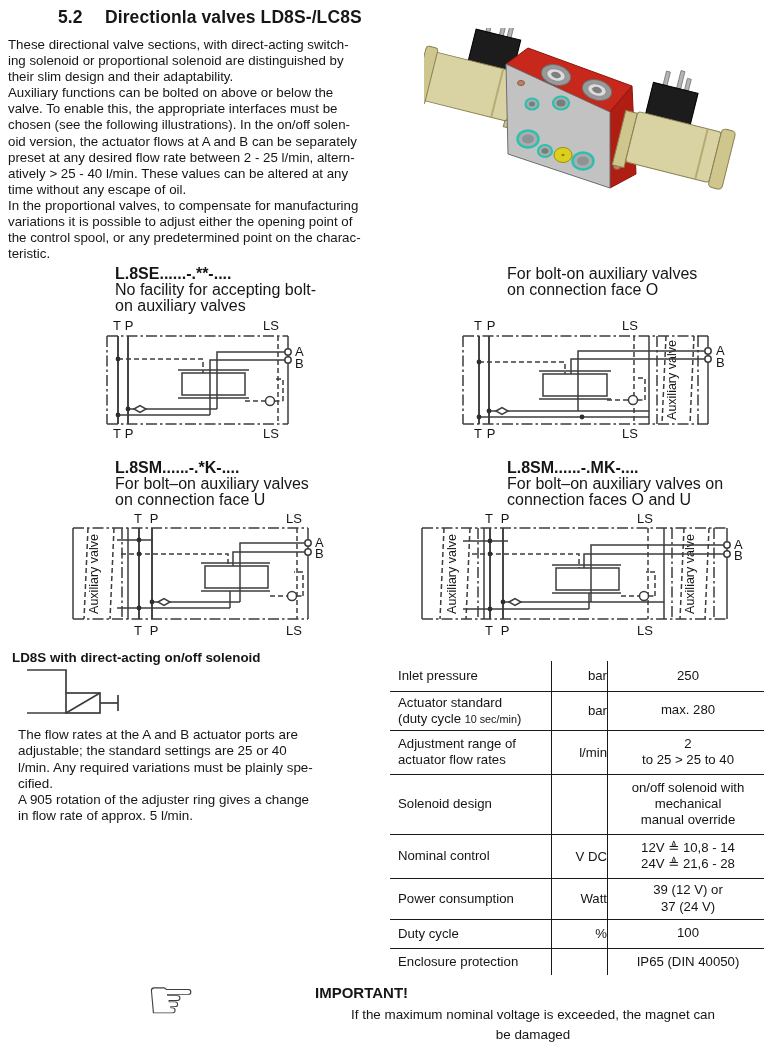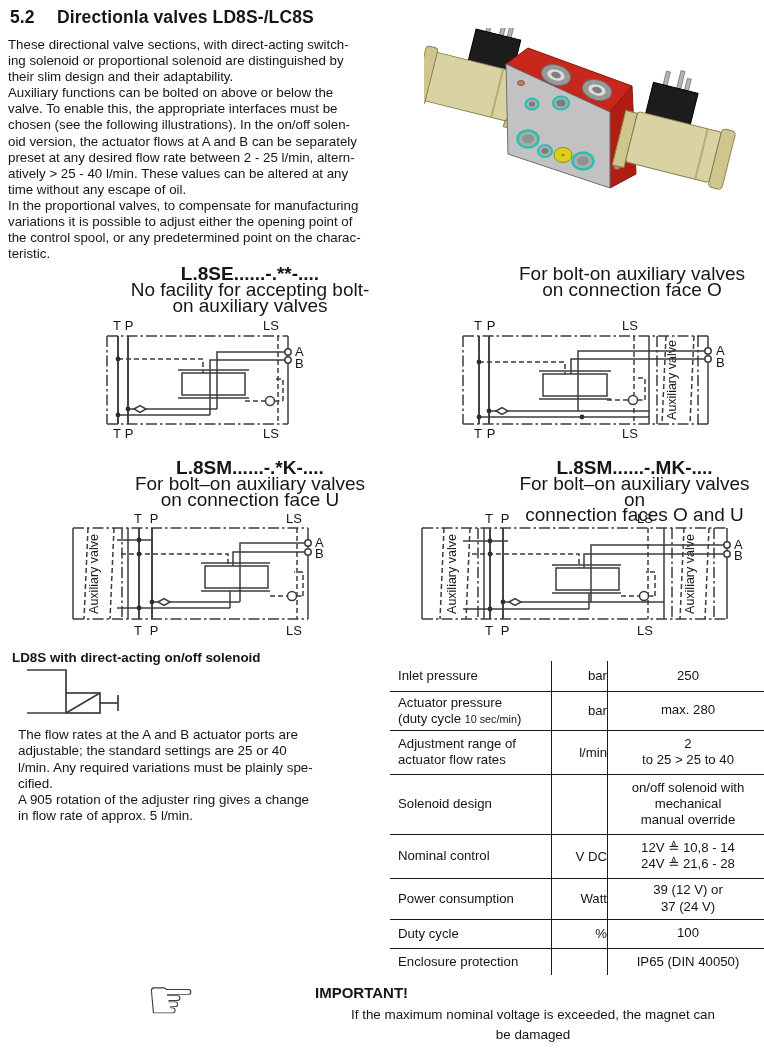--- a/index.html
+++ b/index.html
@@ -5,25 +5,25 @@
   html,body { margin:0; padding:0; background:#e8e8e8; }
   .page {
     position:relative; width:764px; height:1053px; margin:0 auto;
     background:#ffffff; overflow:hidden;
     font-family:"Liberation Sans", sans-serif; color:#161616;
   }
   .abs { position:absolute; }
   .pre { white-space:pre-line; }
 
   .heading { left:10px; top:7px; font-size:17.5px; font-weight:bold; letter-spacing:0.1px; }
-  .heading .num { display:inline-block; width:47px; }
+  .heading .num { display:inline-block; width:47px;margin-left:48px; }
 
   .intro { left:8px; top:37px; width:396px; font-size:13.3px; line-height:16.1px; }
 
-  .caption { font-size:19px; line-height:15.8px;text-align:center; }
+  .caption { font-size:16px; line-height:15.8px; }
   .caption .ct { font-weight:bold; }
 
   .leftblock-h { left:12px; top:643px; font-size:13.4px; font-weight:bold;margin-top:7px; }
   .leftblock-p { left:18px; top:727px; width:356px; font-size:13.4px; line-height:16.3px; }
 
   
   svg .s  { stroke:#3c3c3c; stroke-width:1.5; fill:none; }
   svg .s2 { stroke:#3c3c3c; stroke-width:1.9; fill:none; }
   svg .dsh  { stroke-dasharray:5 3; }
   svg .cdsh { stroke-dasharray:11 3 2.5 3; }
@@ -358,21 +358,21 @@
 
   <div class="abs spec-wrap">
     <table class="spec">
       <tbody>
           <tr class="rh30">
         <td class="c1">Inlet pressure</td>
         <td class="c2">bar</td>
         <td class="c3 pre">250</td>
       </tr>
       <tr class="rh39">
-        <td class="c1"><span>Actuator pressure</span><br><span>(duty cycle </span><span class="lblsmall">10 sec/min</span><span>)</span></td>
+        <td class="c1"><span>Actuator standard</span><br><span>(duty cycle </span><span class="lblsmall">10 sec/min</span><span>)</span></td>
         <td class="c2">bar</td>
         <td class="c3 pre">max. 280</td>
       </tr>
       <tr class="rh44">
         <td class="c1 pre">Adjustment range of
 actuator flow rates</td>
         <td class="c2">l/min</td>
         <td class="c3 pre">2
 to 25 &gt; 25 to 40</td>
       </tr>

